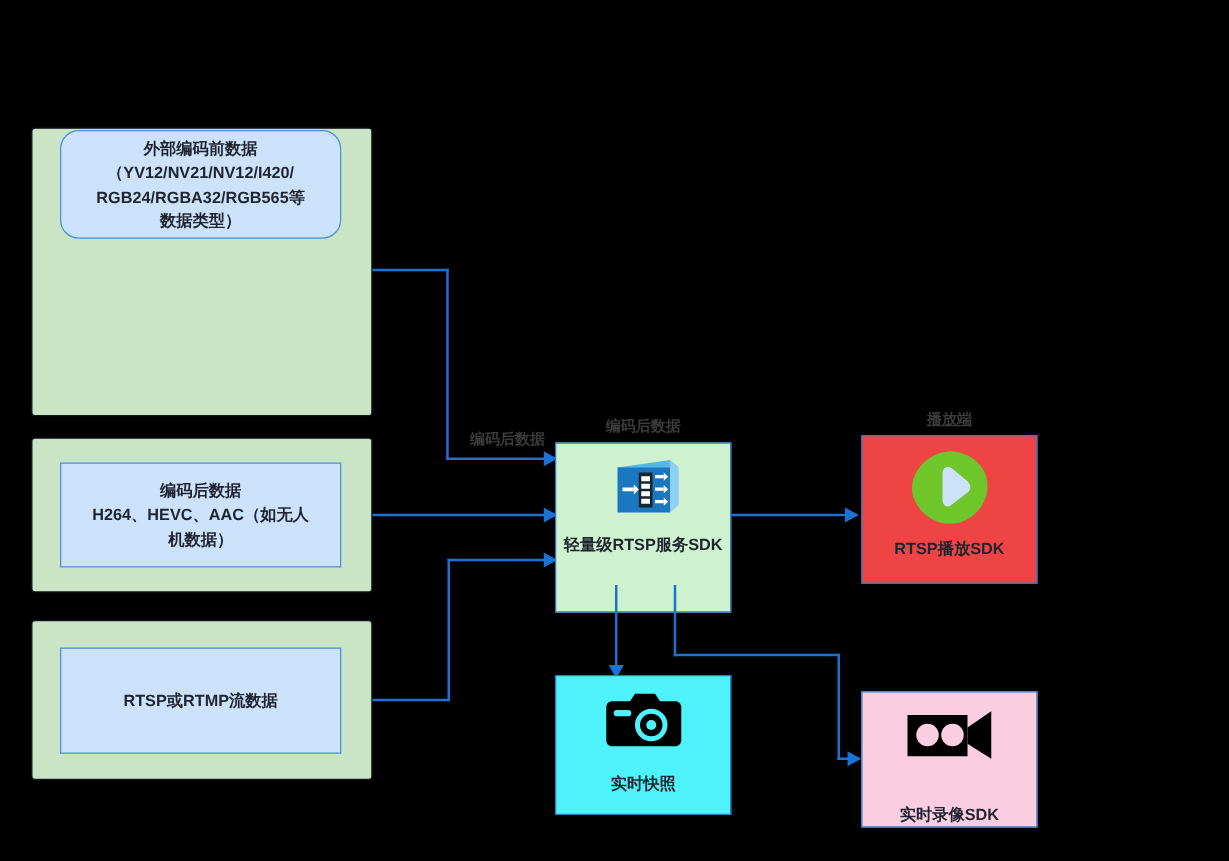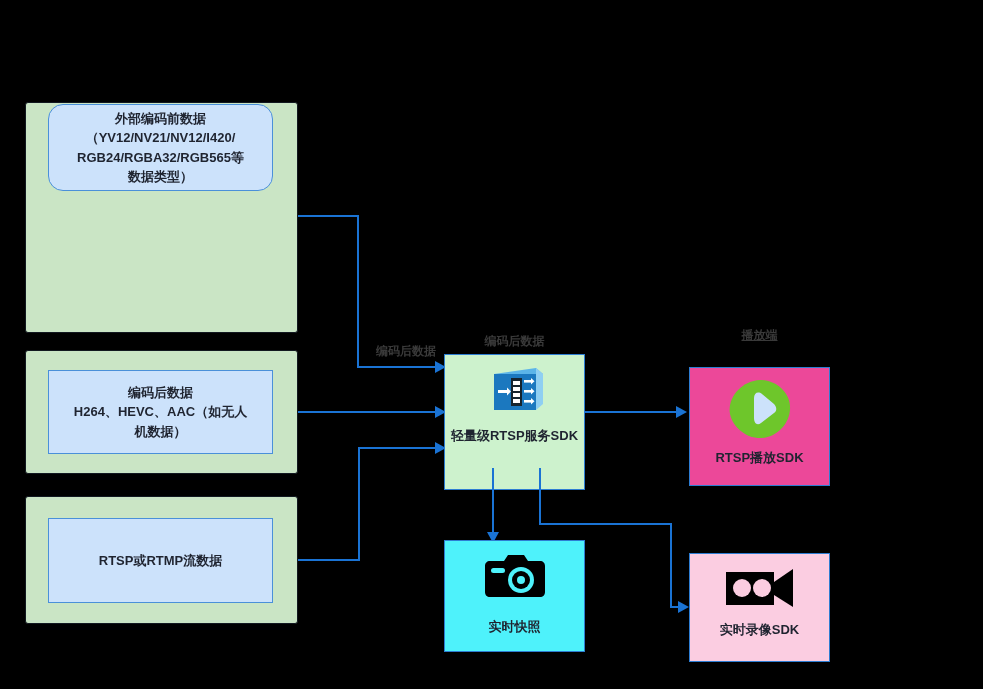--- a/index.html
+++ b/index.html
@@ -48,21 +48,21 @@
     display: flex;
     flex-direction: column;
     align-items: center;
     justify-content: flex-start;
     text-align: center;
     color: #1f2430;
     font-weight: bold;
     font-size: 13px;
   }
   .node-server  { background: #cdf2cd; }
-  .node-player  { background: #ec4899; margin-top: 19px; }
+  .node-player  { background: #ef4444; }
   .node-snap    { background: #4ef2fb; font-family: Liberation Mono, monospace; }
   .node-record  { background: #fbcde1; }
 
   .node-label {
     width: 100%;
     text-align: center;
     font-weight: bold;
   }
 
   
@@ -194,21 +194,21 @@
     </span>
     <span class="node-label" style="margin-top:14px;">实时快照</span>
   </div>
 
   <div class="abs line-v" style="left:539px; top:468px; height:57px;"></div>
   <div class="abs line-h" style="left:539px; top:523px; width:133px;"></div>
   <div class="abs line-v" style="left:670px; top:523px; height:85px;"></div>
   <div class="abs line-h" style="left:670px; top:606px; width:11px;"></div>
   <div class="abs arrow-r" style="left:678px; top:601px;"></div>
 
-  <div class="abs node node-record" style="left:689px; top:553px; width:141px; height:109px;">
+  <div class="abs node node-record" style="left:689px; top:553px; width:141px; height:109px;justify-content:space-between;">
     <span class="icon-wrap" style="margin-top:12px;">
       <svg width="70" height="42" viewBox="0 0 70 42">
         <rect x="1" y="6" width="48" height="33" fill="#000000"></rect>
         <polygon points="49,16 68,3 68,41 49,29" fill="#000000"></polygon>
         <circle cx="17" cy="22" r="9" fill="#fbcde1"></circle>
         <circle cx="37" cy="22" r="9" fill="#fbcde1"></circle>
       </svg>
     </span>
     <span class="node-label" style="margin-top:10px;">实时录像SDK</span>
   </div>

